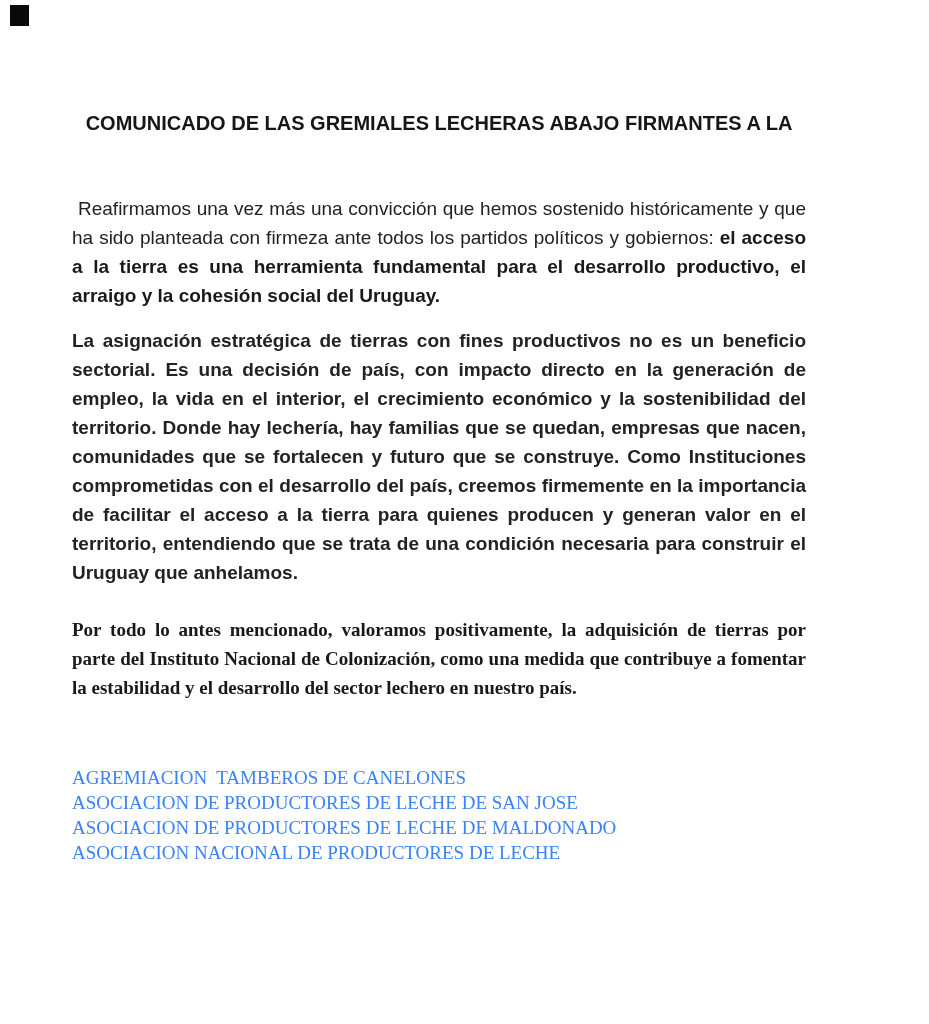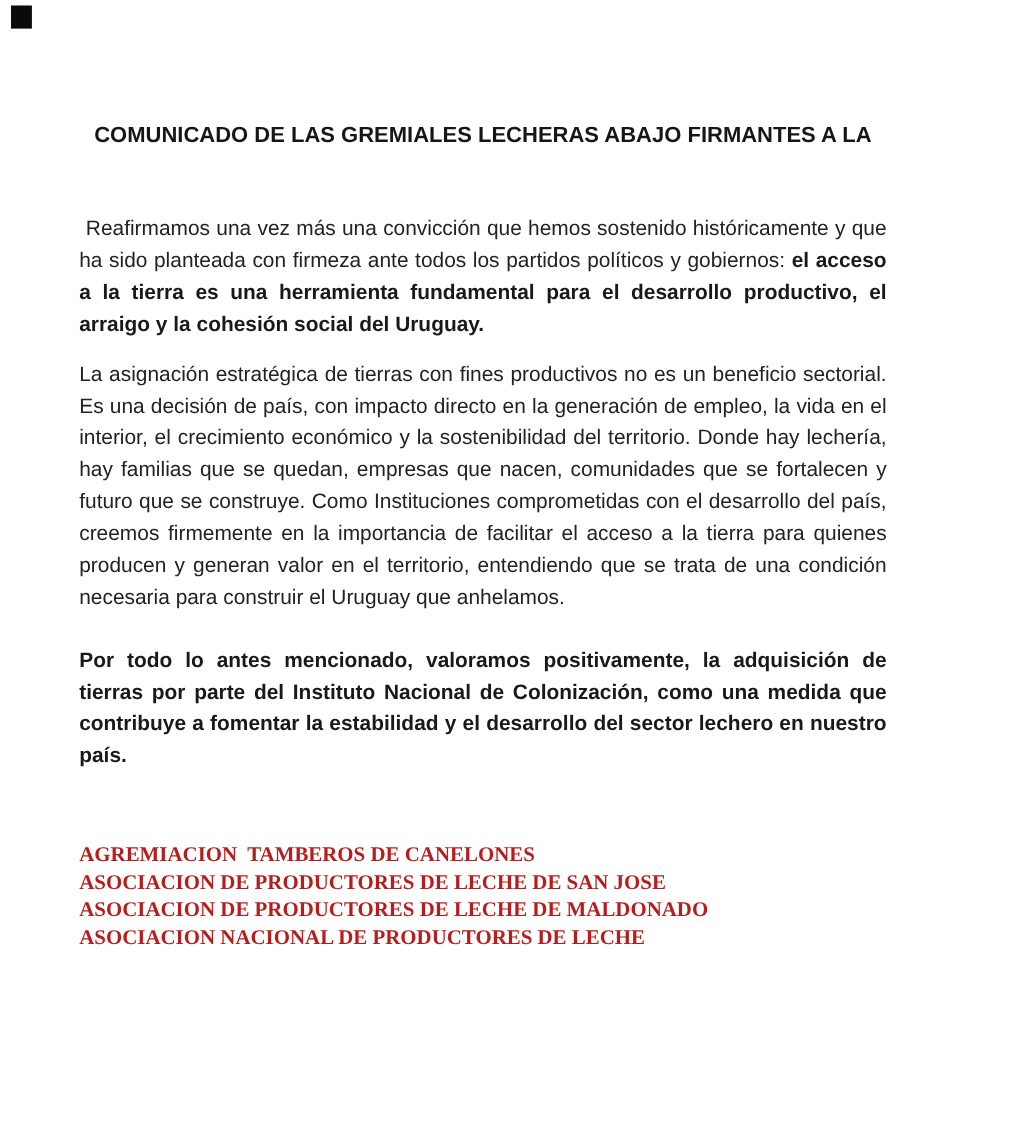--- a/index.html
+++ b/index.html
@@ -47,37 +47,38 @@
     line-height: 29px;
     text-align: justify;
     color: #222222;
   }
   .para-1 {
     margin-top: 53px;
     text-indent: 6px;
   }
   .para-2 {
     margin-top: 16px;
+    font-weight: bold;
   }
   .para-3 {
     margin-top: 28px;
     font-weight: bold;
     color: #191919;
+    font-family: Liberation Serif, serif;
   }
   .bold-run {
     font-weight: bold;
     color: #191919;
   }
   .signatories {
     margin-top: 63px;
     font-family: "Liberation Serif", serif;
     font-size: 19px;
     line-height: 25px;
-    color: #b91c1c;
-    font-weight: bold;
+    color: #3b82f6;
   }
   .signatory {
     margin: 0;
     white-space: pre;
   }
 </style>
 </head>
 <body>
 
 <div class="page">

